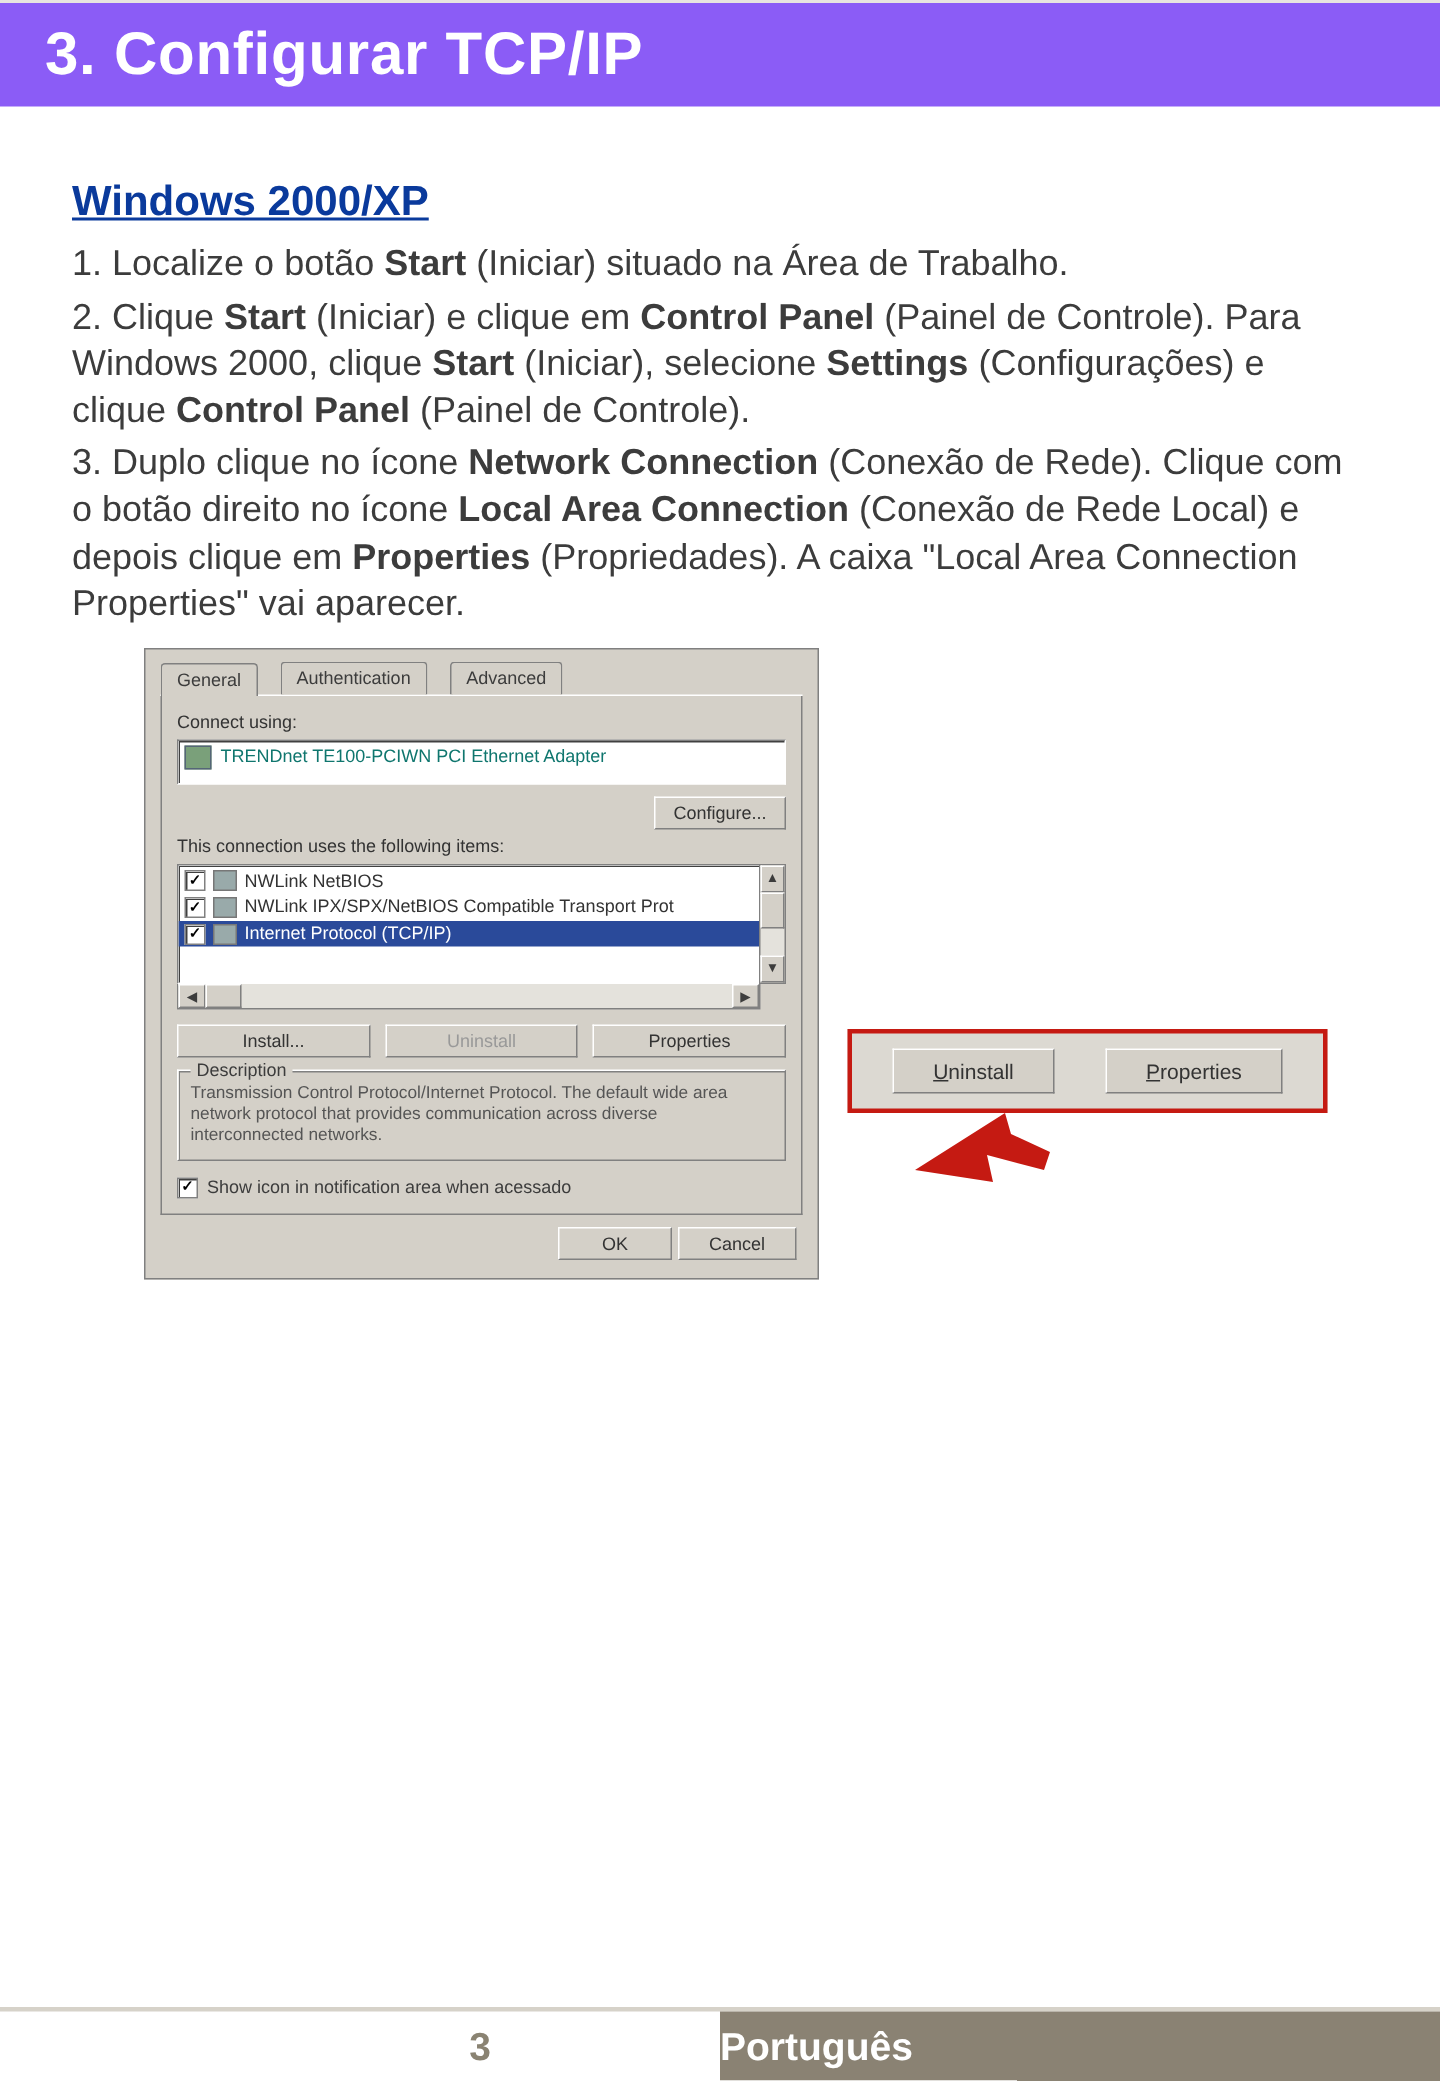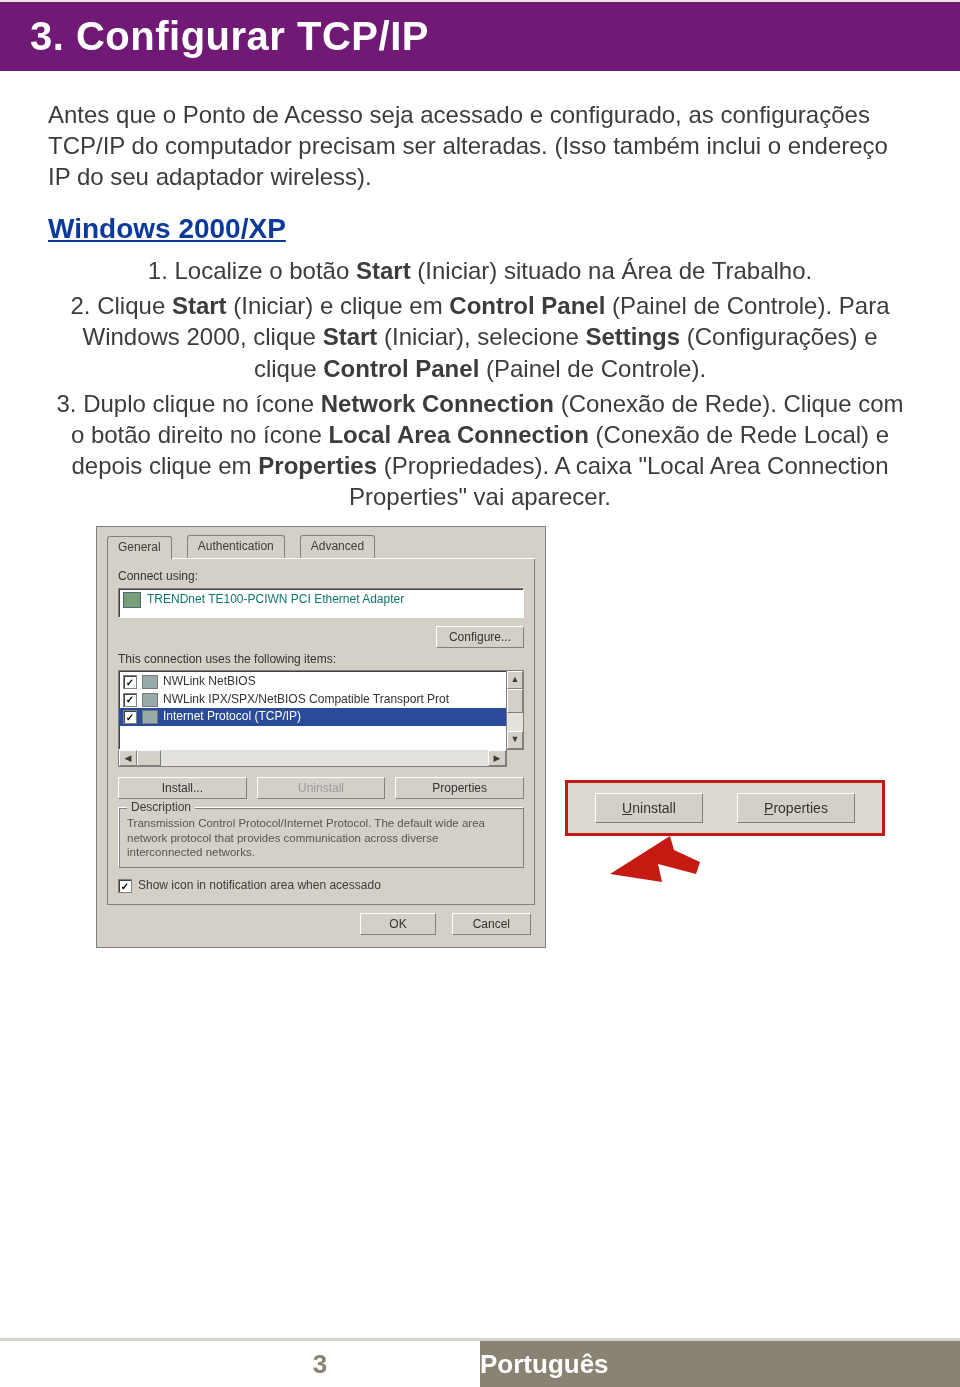--- a/index.html
+++ b/index.html
@@ -10,21 +10,21 @@
     width: 960px;
   }
   .page {
     width: 960px;
     height: 1387px;
     position: relative;
     box-sizing: border-box;
     padding-bottom: 60px;
   }
   .header-band {
-    background: #701a75;
+    background: #8b5cf6;
     padding: 12px 30px 12px 30px;
     border-top: 2px solid #e8e5e0;
   }
   .header-title {
     color: #fff;
     font-size: 40px;
     font-weight: 700;
     font-family: "Arial Black", Arial, sans-serif;
     letter-spacing: 0.5px;
   }
@@ -47,21 +47,20 @@
   .steps {
     padding-left: 0;
     margin: 0;
     font-size: 24px;
   }
   .steps p {
     margin: 0 0 4px 0;
   }
   .steps .step {
     margin-bottom: 4px;
-    text-align: center;
   }
   b { font-weight: 700; }
   .figure-area {
     margin-top: 14px;
     position: relative;
     height: 600px;
   }
   
   .win-dialog {
     position: absolute;
@@ -184,21 +183,21 @@
     position:absolute; top:-8px; left:8px; background:#d4d0c8; padding:0 4px;
     font-size:12px;
   }
   .desc-text {
     font-size:11.5px; color:#555; line-height:1.25;
   }
   .show-icon {
     margin-top:10px; display:flex; align-items:center; gap:6px; font-size:12px;
   }
   .okrow {
-    text-align:right; padding:8px 4px 2px 0; display:flex; justify-content:flex-end; gap:16px;
+    text-align:right; padding:8px 4px 2px 0; display:flex; justify-content:flex-end; gap:4px;
   }
   
   .callout {
     position:absolute;
     left:517px;
     top:254px;
     width:320px;
     height:56px;
     border:3px solid #c51a12;
     background:#dcd9d2;
@@ -253,23 +252,20 @@
 </style>
 </head>
 <body>
 
 <div class="page">
   <div class="header-band">
     <span class="header-title">3. Configurar TCP/IP</span>
   </div>
 
   <div class="content">
-    <div class="intro">
-      <span>Antes que o Ponto de Acesso seja acessado e configurado, as configurações TCP/IP do computador precisam ser alteradas. (Isso também inclui o endereço IP do seu adaptador wireless).</span>
-    </div>
 
     <div class="section-heading">Windows 2000/XP</div>
 
     <div class="steps">
       <p class="step">
         <span>1. Localize o botão </span><b>Start</b><span> (Iniciar) situado na Área de Trabalho.</span>
       </p>
       <p class="step">
         <span>2. Clique </span><b>Start</b><span> (Iniciar) e clique em </span><b>Control Panel</b><span> (Painel de Controle). Para Windows 2000, clique </span><b>Start</b><span> (Iniciar), selecione </span><b>Settings</b><span> (Configurações) e clique </span><b>Control Panel</b><span> (Painel de Controle).</span>
       </p>

